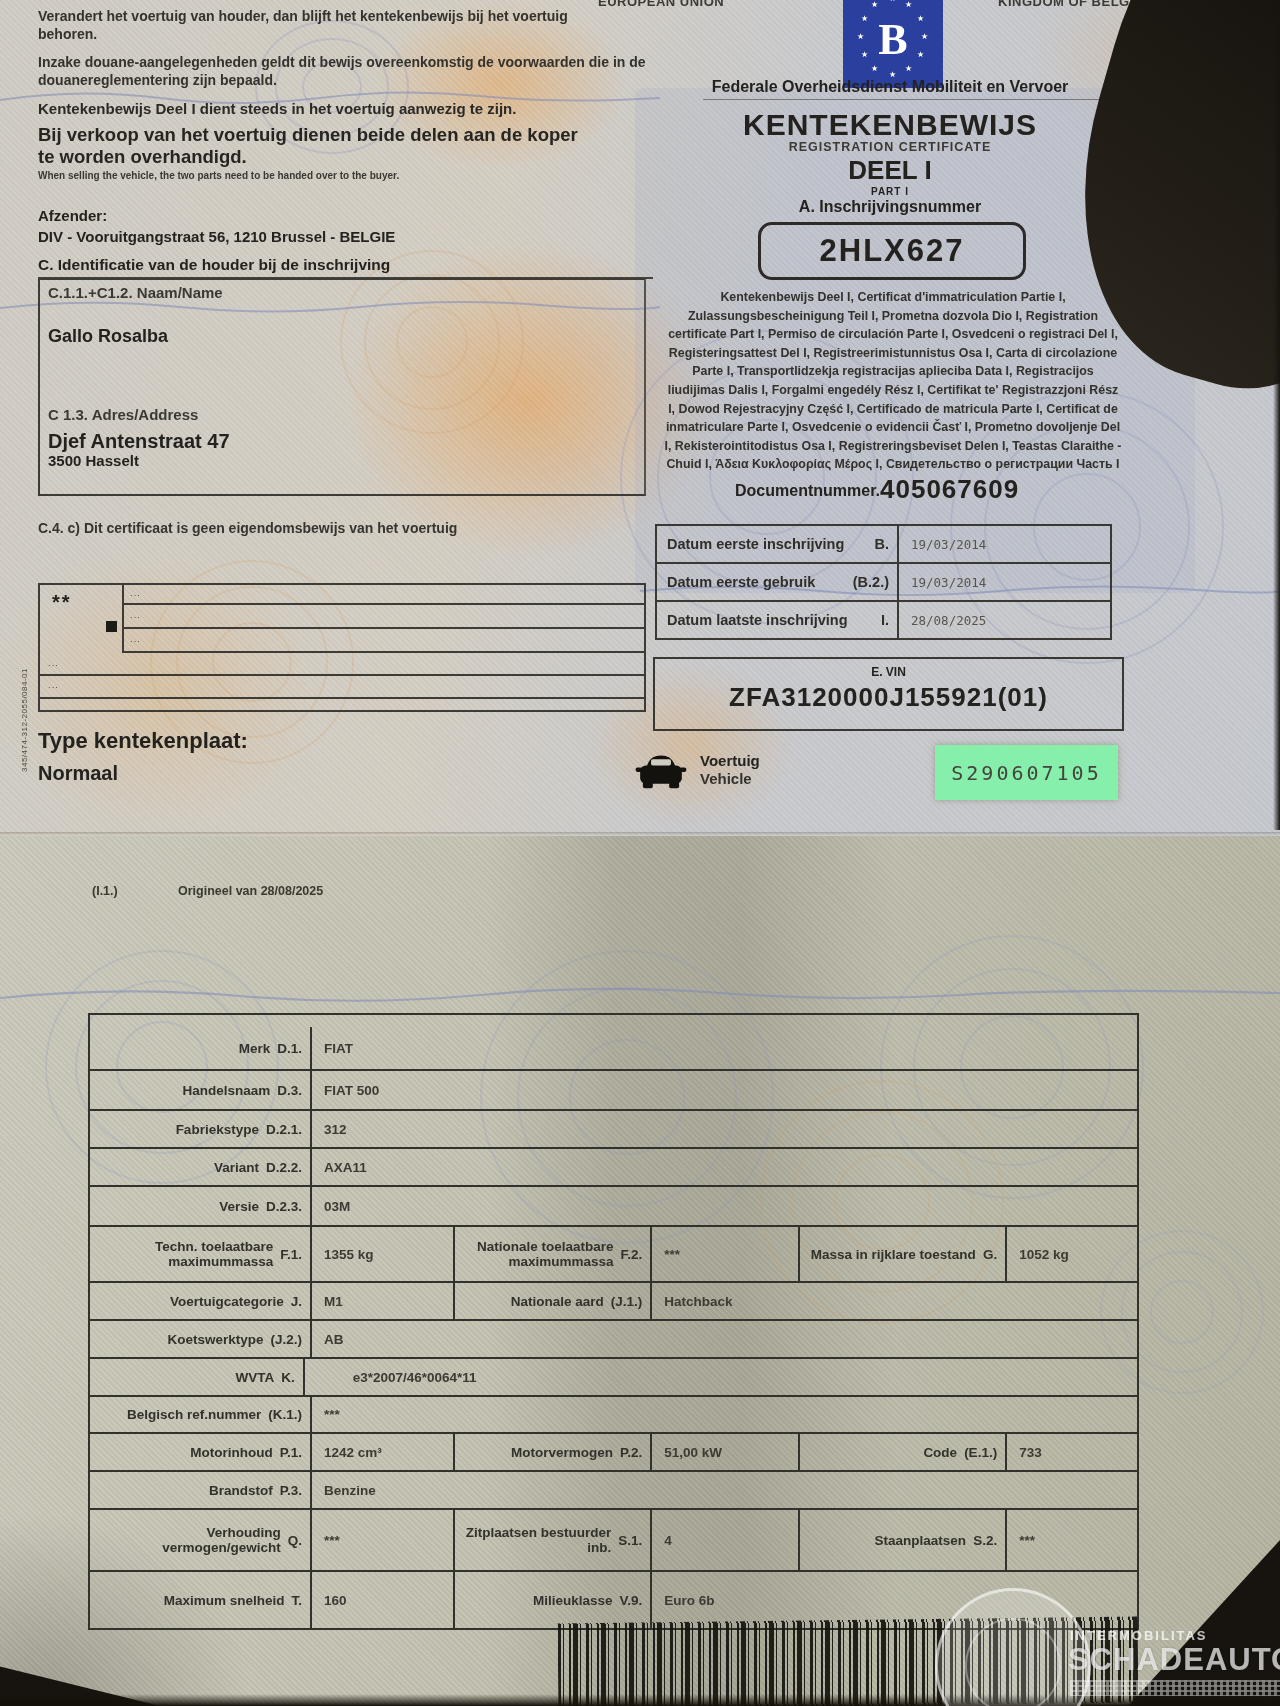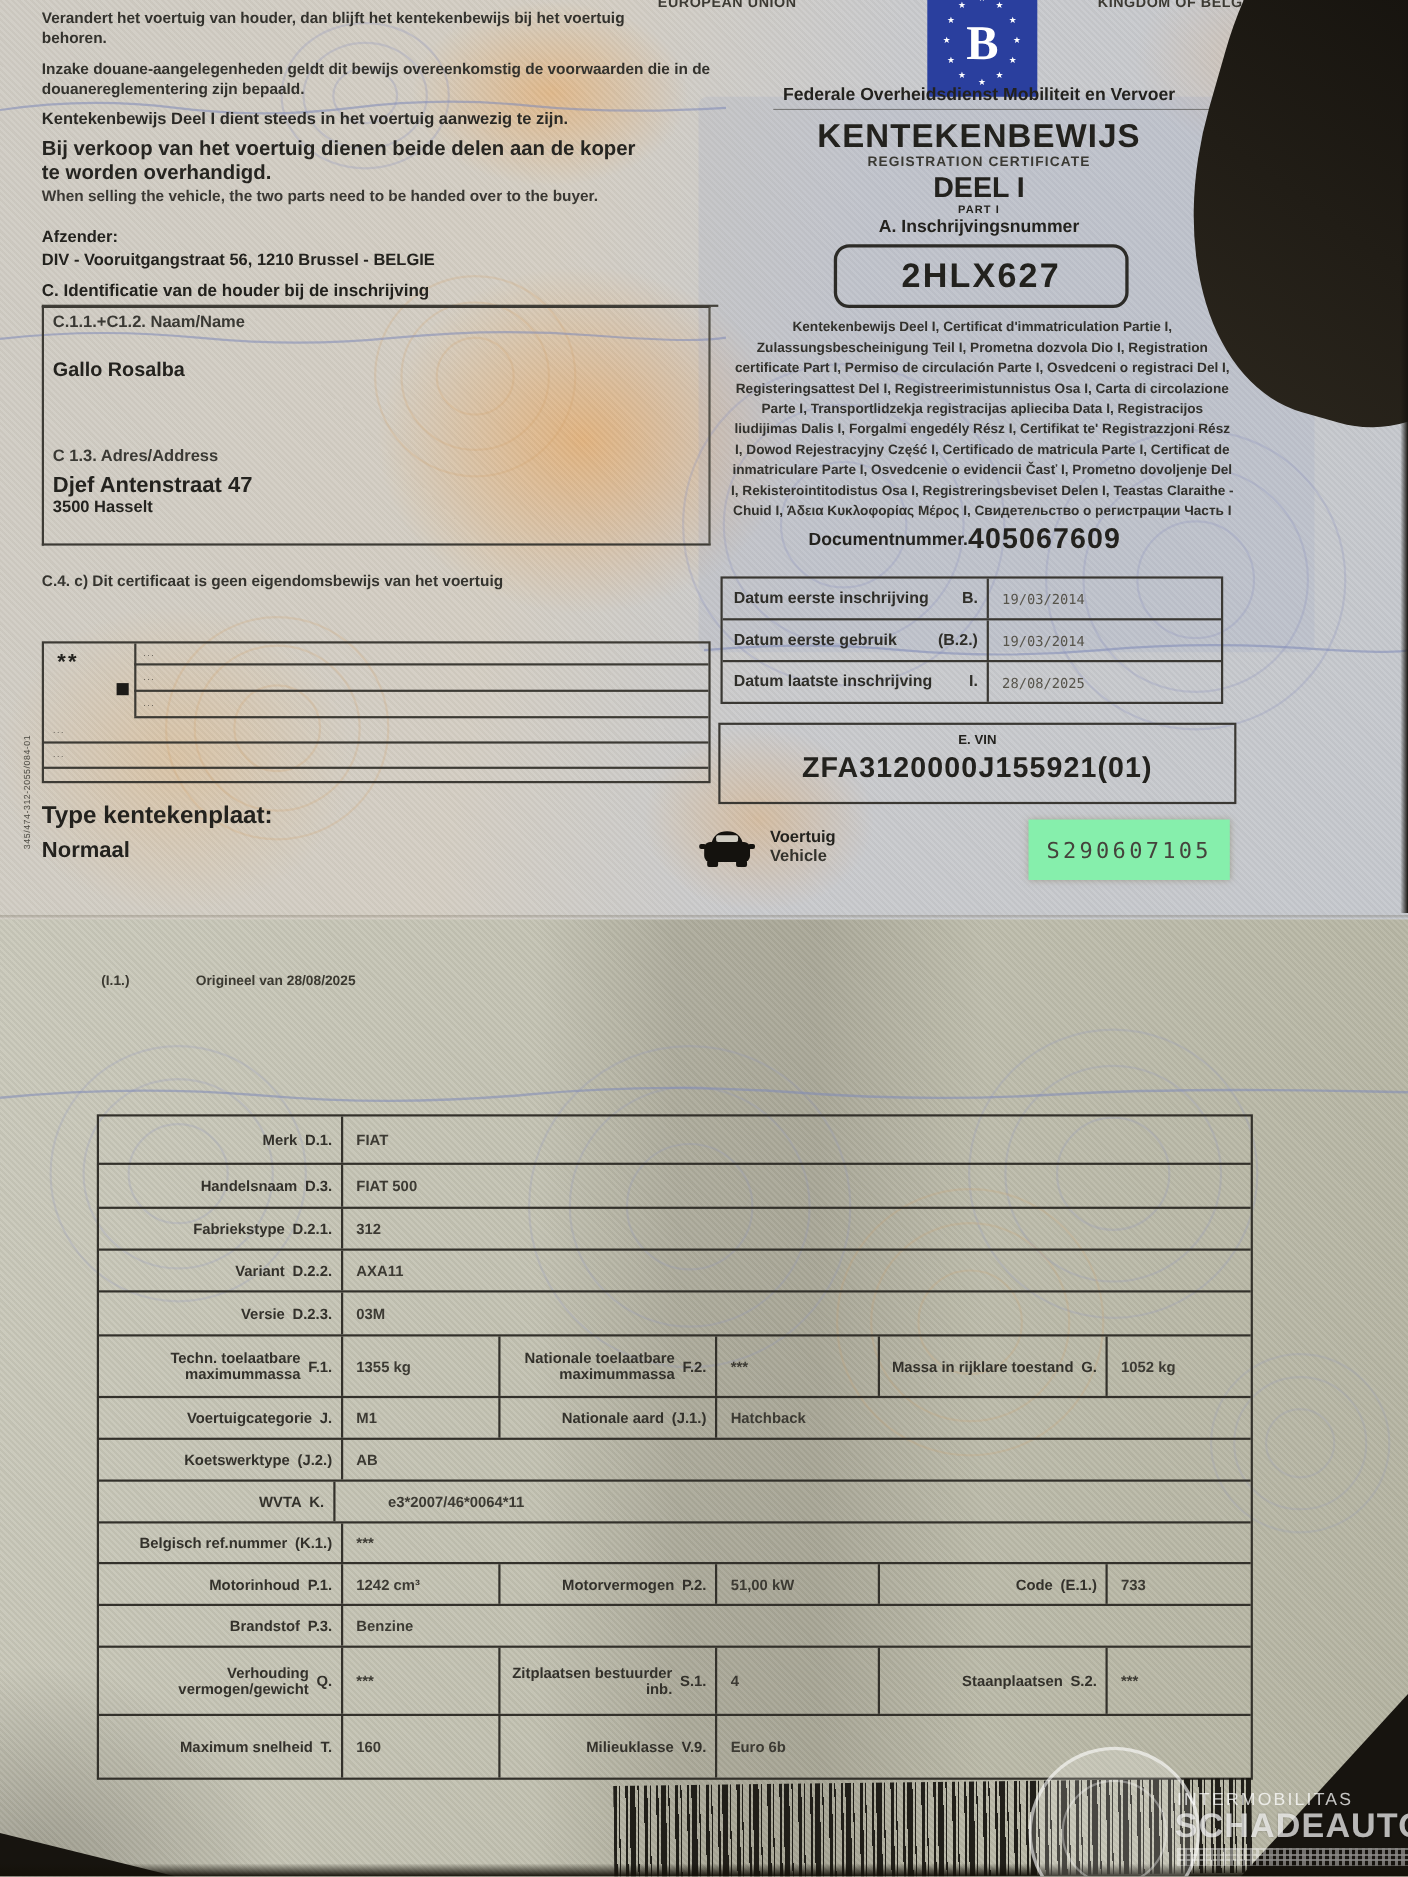--- a/index.html
+++ b/index.html
@@ -92,21 +92,21 @@
   #edge-r{right:0;top:0;width:7px;height:830px;background:linear-gradient(90deg,rgba(20,17,12,0),#171410);}
   #corner-bl{left:0;top:1634px;width:160px;height:72px;
              clip-path:polygon(0 100%,0 45%,100% 100%);}
   #corner-br{left:1128px;top:1540px;width:152px;height:166px;
              clip-path:polygon(100% 0,100% 100%,0 100%);}
   #edge-b{left:0;top:1694px;width:1280px;height:12px;background:linear-gradient(rgba(20,16,10,0),#141109);}
   #watermark{position:absolute;left:880px;top:1580px;width:400px;height:126px;z-index:7;color:#fff;}
   #wm-globe{position:absolute;left:55px;top:8px;width:150px;height:150px;border-radius:50%;
             border:3px solid rgba(255,255,255,.55);background:rgba(255,255,255,.18);}
   #wm-globe:before{content:"";position:absolute;inset:18%;border:2px solid rgba(255,255,255,.35);border-radius:50%;}
-  #wm-l1{position:absolute;left:190px;top:48px;font-size:16px;letter-spacing:2px;font-weight:normal;
+  #wm-l1{position:absolute;left:190px;top:48px;font-size:13px;letter-spacing:2px;font-weight:bold;
          color:rgba(255,255,255,.75);}
   #wm-l2{position:absolute;left:188px;top:62px;font-size:31px;font-weight:bold;letter-spacing:1px;
          color:rgba(255,255,255,.70);text-shadow:0 0 2px rgba(0,0,0,.25);}
   #wm-hatch{position:absolute;left:190px;top:100px;width:230px;height:16px;opacity:.5;
      background:repeating-linear-gradient(90deg,rgba(255,255,255,.8) 0 3px,rgba(255,255,255,0) 3px 6px),
                 repeating-linear-gradient(rgba(255,255,255,.8) 0 2px,rgba(255,255,255,0) 2px 5px);}
   #vertcode{position:absolute;left:20px;top:772px;font-size:8px;color:#4c4a42;
             transform:rotate(-90deg);transform-origin:left top;letter-spacing:.5px;white-space:nowrap;}
   .caricon{position:absolute;left:632px;top:750px;}
 </style>
@@ -141,21 +141,21 @@
       <path d="M0 11 Q 90 3 180 11 T 360 11 T 540 9 T 640 11" fill="none" stroke="#7f8ab8" stroke-width="2"></path>
     </svg>
   <svg class="wave" style="left:0;top:982px;" width="1280" height="26">
       <path d="M0 16 Q 120 4 240 14 T 480 13 T 720 11 T 960 13 T 1280 11" fill="none" stroke="#7f8ab8" stroke-width="2.2"></path>
     </svg>
 
   <div class="tx smallpara" style="left:38px;top:54px;width:615px;">Inzake douane-aangelegenheden geldt dit bewijs overeenkomstig de voorwaarden die in de douanereglementering zijn bepaald.</div>
   <div class="tx smallpara" style="left:38px;top:8px;width:540px;">Verandert het voertuig van houder, dan blijft het kentekenbewijs bij het voertuig behoren.</div>
   <div class="tx b" style="left:38px;top:100px;font-size:15px;color:#2a2925;">Kentekenbewijs Deel I dient steeds in het voertuig aanwezig te zijn.</div>
   <div class="tx b" style="left:38px;top:124px;width:555px;font-size:18.5px;line-height:1.2;color:#262521;">Bij verkoop van het voertuig dienen beide delen aan de koper te worden overhandigd.</div>
-  <div class="tx" style="left:38px;top:170px;font-size:14px;font-weight:600;color:#3a3833;">When selling the vehicle, the two parts need to be handed over to the buyer.</div>
+  <div class="tx" style="left:38px;top:170px;font-size:10px;font-weight:600;color:#3a3833;">When selling the vehicle, the two parts need to be handed over to the buyer.</div>
   <div class="tx b" style="left:38px;top:207px;font-size:15px;">Afzender:</div>
   <div class="tx b" style="left:38px;top:228px;font-size:15px;">DIV - Vooruitgangstraat 56, 1210 Brussel - BELGIE</div>
   <div class="tx" style="left:38px;top:256px;font-size:15.5px;font-weight:600;">C. Identificatie van de houder bij de inschrijving</div>
   <div class="abs" style="left:38px;top:277px;width:615px;height:2px;background:#44423b;"></div>
 
   <div id="cbox">
     <div class="tx" style="left:8px;top:4px;font-size:15px;font-weight:600;color:#3a3934;">C.1.1.+C1.2. Naam/Name</div>
     <div class="tx b" style="left:8px;top:46px;font-size:18px;">Gallo Rosalba</div>
     <div class="tx" style="left:8px;top:126px;font-size:15px;font-weight:600;color:#3a3934;">C 1.3. Adres/Address</div>
     <div class="tx b" style="left:8px;top:150px;font-size:20px;">Djef Antenstraat 47</div>
@@ -264,21 +264,21 @@
   <div class="tx b" style="left:700px;top:770px;font-size:15px;color:#33322c;">Vehicle</div>
 
   <div id="sticker">S290607105</div>
 
   <div id="vertcode">345/474-312-2055/084-01</div>
   <div class="tx" style="left:92px;top:884px;font-size:12.5px;font-weight:600;color:#3b3931;">(I.1.)</div>
   <div class="tx" style="left:178px;top:884px;font-size:12.5px;font-weight:600;color:#3b3931;">Origineel van 28/08/2025</div>
 
 
   <div id="bigtable">
-      <div class="t-row" style="height: 44px;">
+      <div class="t-row" style="height: 44px; margin-top: 12px;">
         <div class="t-cell lab" style="width: 21.2%;">
           <span>Merk</span>
           <span class="t-code">D.1.</span>
         </div>
         <div class="t-cell val" style="width: 78.8%;">FIAT</div>
       </div>
       <div class="t-row" style="height: 40px;">
         <div class="t-cell lab" style="width: 21.2%;">
           <span>Handelsnaam</span>
           <span class="t-code">D.3.</span>

